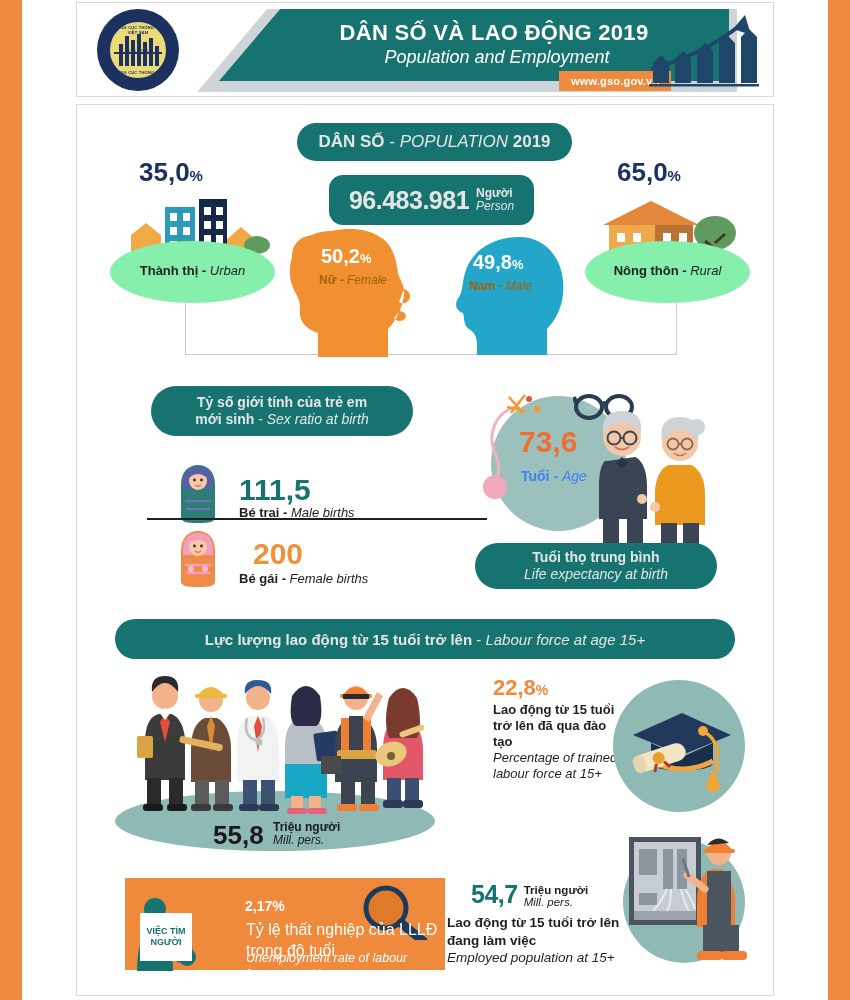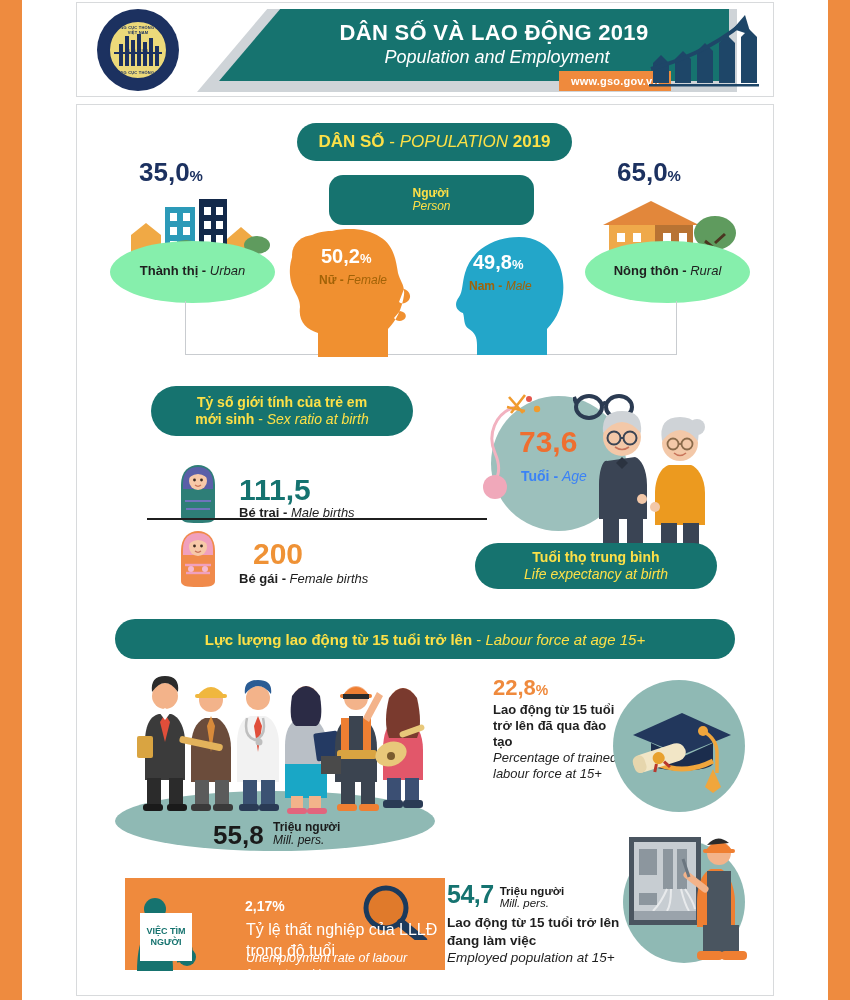--- a/index.html
+++ b/index.html
@@ -65,21 +65,21 @@
   .growth { position: absolute; right: 12px; top: 10px; width: 116px; height: 78px; }
 
   
   .main-panel {
     position: absolute; left: 76px; top: 104px; width: 698px; height: 892px;
     background: #fff; border: 1px solid #d8dadc;
   }
 
   
   .pill {
-    background: #16736f; color: #fde047; border-radius: 40px;
+    background: #16736f; color: #e5e5e5; border-radius: 40px;
     display: flex; flex-direction: column; align-items: center; justify-content: center;
     text-align: center;
   }
   .pill b { font-weight: bold; }
   .pill .it { font-style: italic; font-weight: normal; }
 
   .pill-population {
     position: absolute; left: 220px; top: 18px; width: 275px; height: 38px;
     font-size: 17px;
   }
@@ -169,21 +169,21 @@
   .unemp-l1 { position: absolute; left: 169px; top: 815px; color: #fff; font-size: 16px; font-weight: normal; line-height: 1.3; width: 192px; }
   .unemp-l2 { position: absolute; left: 169px; top: 845px; color: #fff; font-size: 12.5px; font-style: italic; line-height: 1.3; width: 192px; }
   .jobseek-sign {
     position: absolute; left: 63px; top: 808px; width: 52px; height: 48px;
     background: #fff; color: #16736f; font-size: 9px; font-weight: bold;
     display: flex; flex-direction: column; align-items: center; justify-content: center;
     line-height: 1.25; text-align: center;
   }
 
   .emp { position: absolute; left: 370px; top: 775px; width: 200px; }
-  .emp-row { display: flex; align-items: flex-end; gap: 6px; }
+  .emp-row { display: flex; align-items: center; gap: 6px; margin-left: 24px; }
   .emp-num { font-size: 25px; font-weight: bold; color: #157370; letter-spacing: -.5px; }
   .emp-unit { line-height: 1.05; padding-top: 3px; }
   .emp-unit .u1 { font-size: 11.5px; font-weight: bold; color: #1a1a1a; display: block; }
   .emp-unit .u2 { font-size: 11.5px; font-style: italic; color: #1a1a1a; display: block; }
   .emp-l1 { font-size: 13.5px; font-weight: bold; color: #1f1f1f; line-height: 1.3; margin-top: 5px; }
   .emp-l2 { font-size: 13.5px; font-style: italic; color: #1f1f1f; line-height: 1.3; }
   .ell-tech { position: absolute; left: 546px; top: 736px; width: 122px; height: 122px; border-radius: 50%; background: #8fb9b4; }
 </style>
 </head>
 <body>
@@ -237,20 +237,21 @@
   <div class="main-panel">
 
     <div class="pill pill-population">
       <div>
         <b>DÂN SỐ</b><span> - </span><span class="it">POPULATION</span>
         <b>2019</b>
       </div>
     </div>
 
     <div class="pill pill-count">
+      <span class="num">96.483.981</span>
       <span class="unit">
         <span class="u1">Người</span>
         <span class="u2">Person</span>
       </span>
     </div>
 
     <div class="pct-label pct-urban">
       <span class="big">35,0</span><span class="sm">%</span>
     </div>
 

